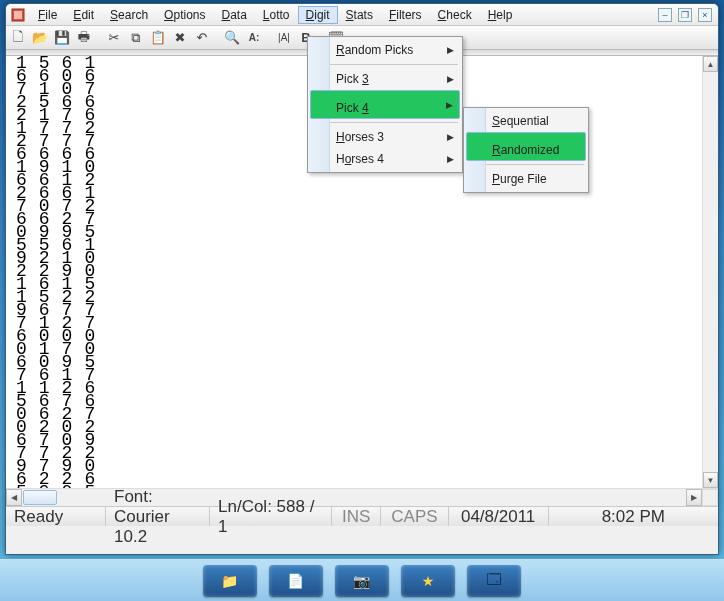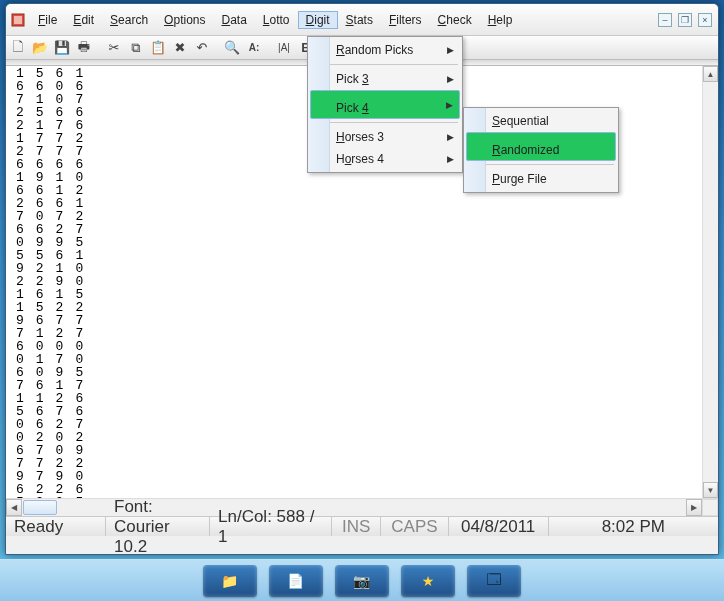--- a/index.html
+++ b/index.html
@@ -48,21 +48,21 @@
   .win-min { background: linear-gradient(180deg,#f3f9ff,#cde3f8); border-radius: 3px 0 0 3px;}
   .win-max { background: linear-gradient(180deg,#f3f9ff,#cde3f8);}
   .win-close {
     width: 44px;
     background: linear-gradient(180deg,#f5a6a0,#d95a4e);
     border-color:#a03b33;
     color:#fff;
     border-radius: 0 3px 3px 0;
   }
   .menubar {
-    height: 32px;
+    height: 22px;
     background: linear-gradient(180deg,#fdfdfd,#e9e9e9);
     display: flex; align-items: center;
     padding: 0 2px;
     border-bottom: 1px solid #c9c9c9;
     position: relative;
   }
   .app-icon { width:16px; height:16px; margin: 0 4px 0 2px; display:inline-flex; align-items:center; justify-content:center;}
   .menu-item {
     padding: 2px 8px;
     cursor: default;
@@ -99,21 +99,21 @@
   .client {
     position: relative;
     height: calc(100% - 28px - 22px - 24px - 6px - 20px - 18px);
     background: #ffffff;
     overflow: hidden;
   }
   .text-area {
     position:absolute;
     left:0; top:0; right:16px; bottom:0;
     font-family: 'Courier New', monospace;
-    font-size: 13px;
+    font-size: 18px;
     line-height: 13px;
     white-space: pre;
     padding: 1px 0 0 0;
     color: #000;
     overflow:hidden;
   }
   .text-area .row { height:13px; padding-left: 10px; letter-spacing: 12px;}
   .vscroll {
     position:absolute; right:0; top:0; bottom:0; width:16px;
     background:#f0f0f0; border-left:1px solid #ddd;
@@ -259,21 +259,21 @@
       <div class="dd-iconstrip"></div>
       <div class="dd-item"><u>R</u>andom Picks<span class="arrow">▶</span></div>
       <div class="dd-sep"></div>
       <div class="dd-item">Pick <u>3</u><span class="arrow">▶</span></div>
       <div class="dd-item hover">Pick <u>4</u><span class="arrow">▶</span></div>
       <div class="dd-sep"></div>
       <div class="dd-item"><u>H</u>orses 3<span class="arrow">▶</span></div>
       <div class="dd-item">H<u>o</u>rses 4<span class="arrow">▶</span></div>
     </div>
 
-  <div class="dropdown" id="dd2" style="left:457px; top:103px; width:156px;">
+  <div class="dropdown" id="dd2" style="left:457px; top:103px; width:126px;">
       <div class="dd-iconstrip"></div>
       <div class="dd-item"><u>S</u>equential</div>
       <div class="dd-item hover"><u>R</u>andomized</div>
       <div class="dd-sep"></div>
       <div class="dd-item"><u>P</u>urge File</div>
     </div>
 </div>
 
 <div class="taskbar">
   <div class="task-pill">

